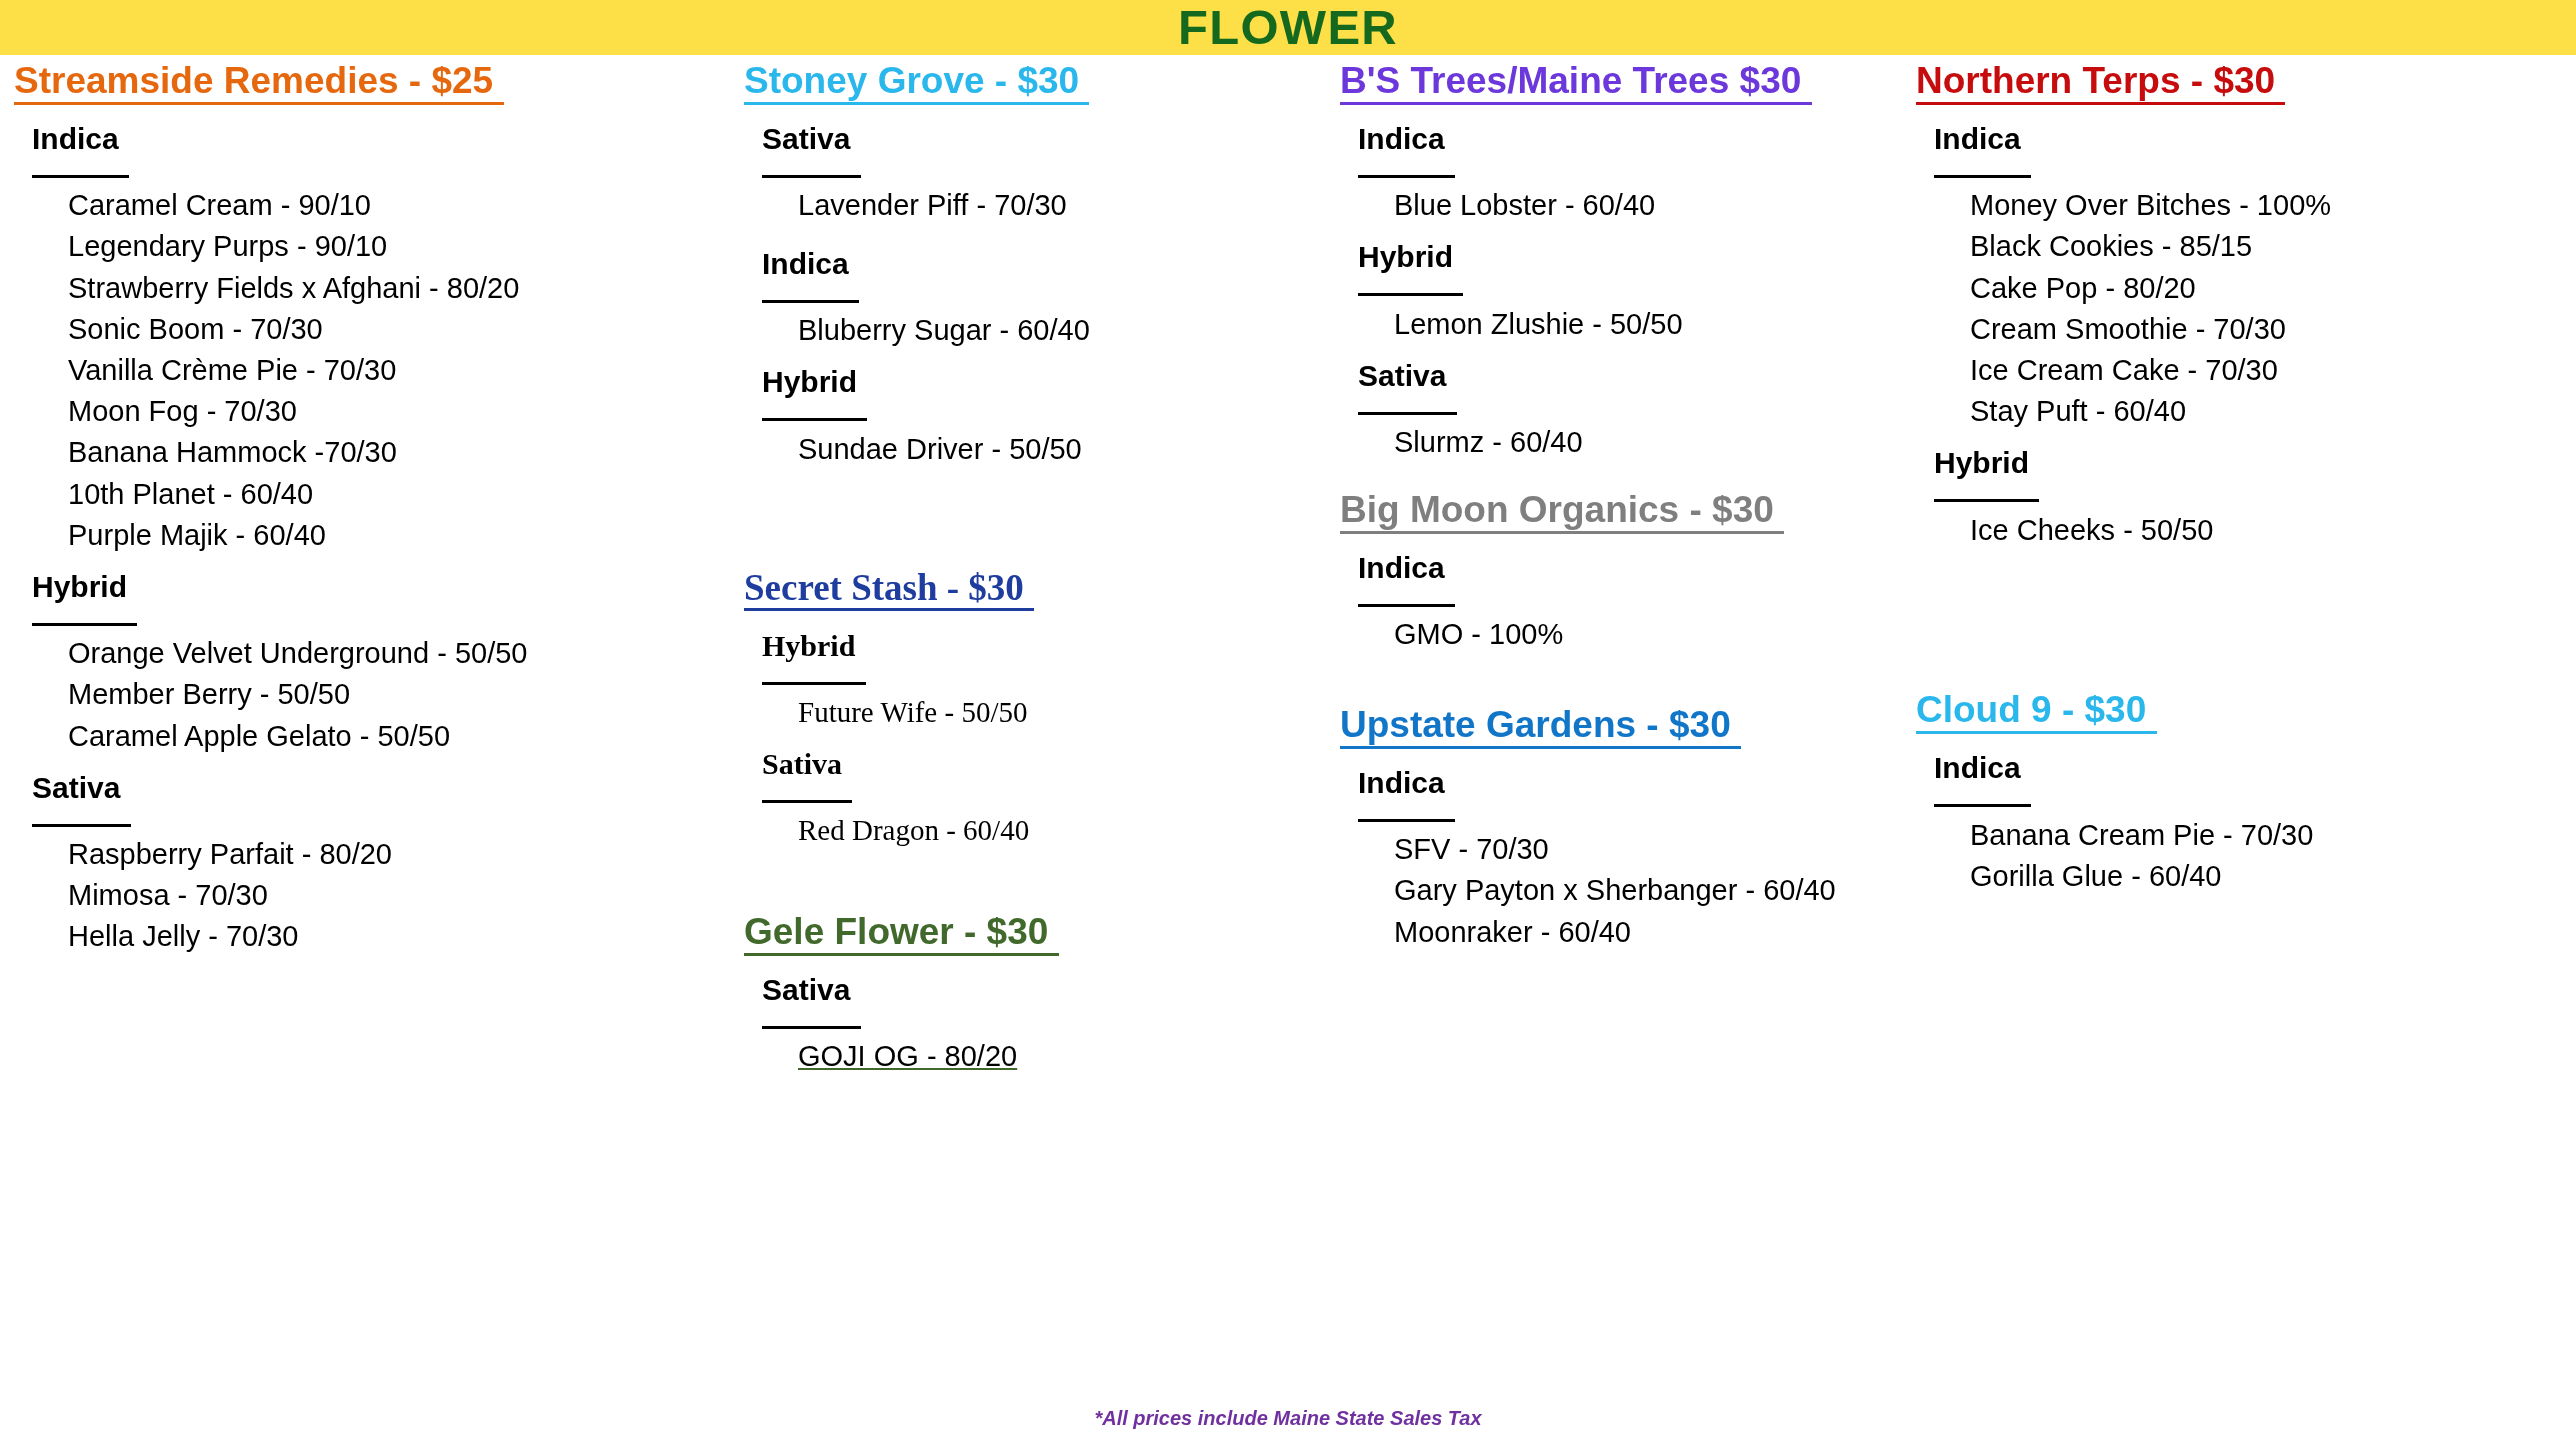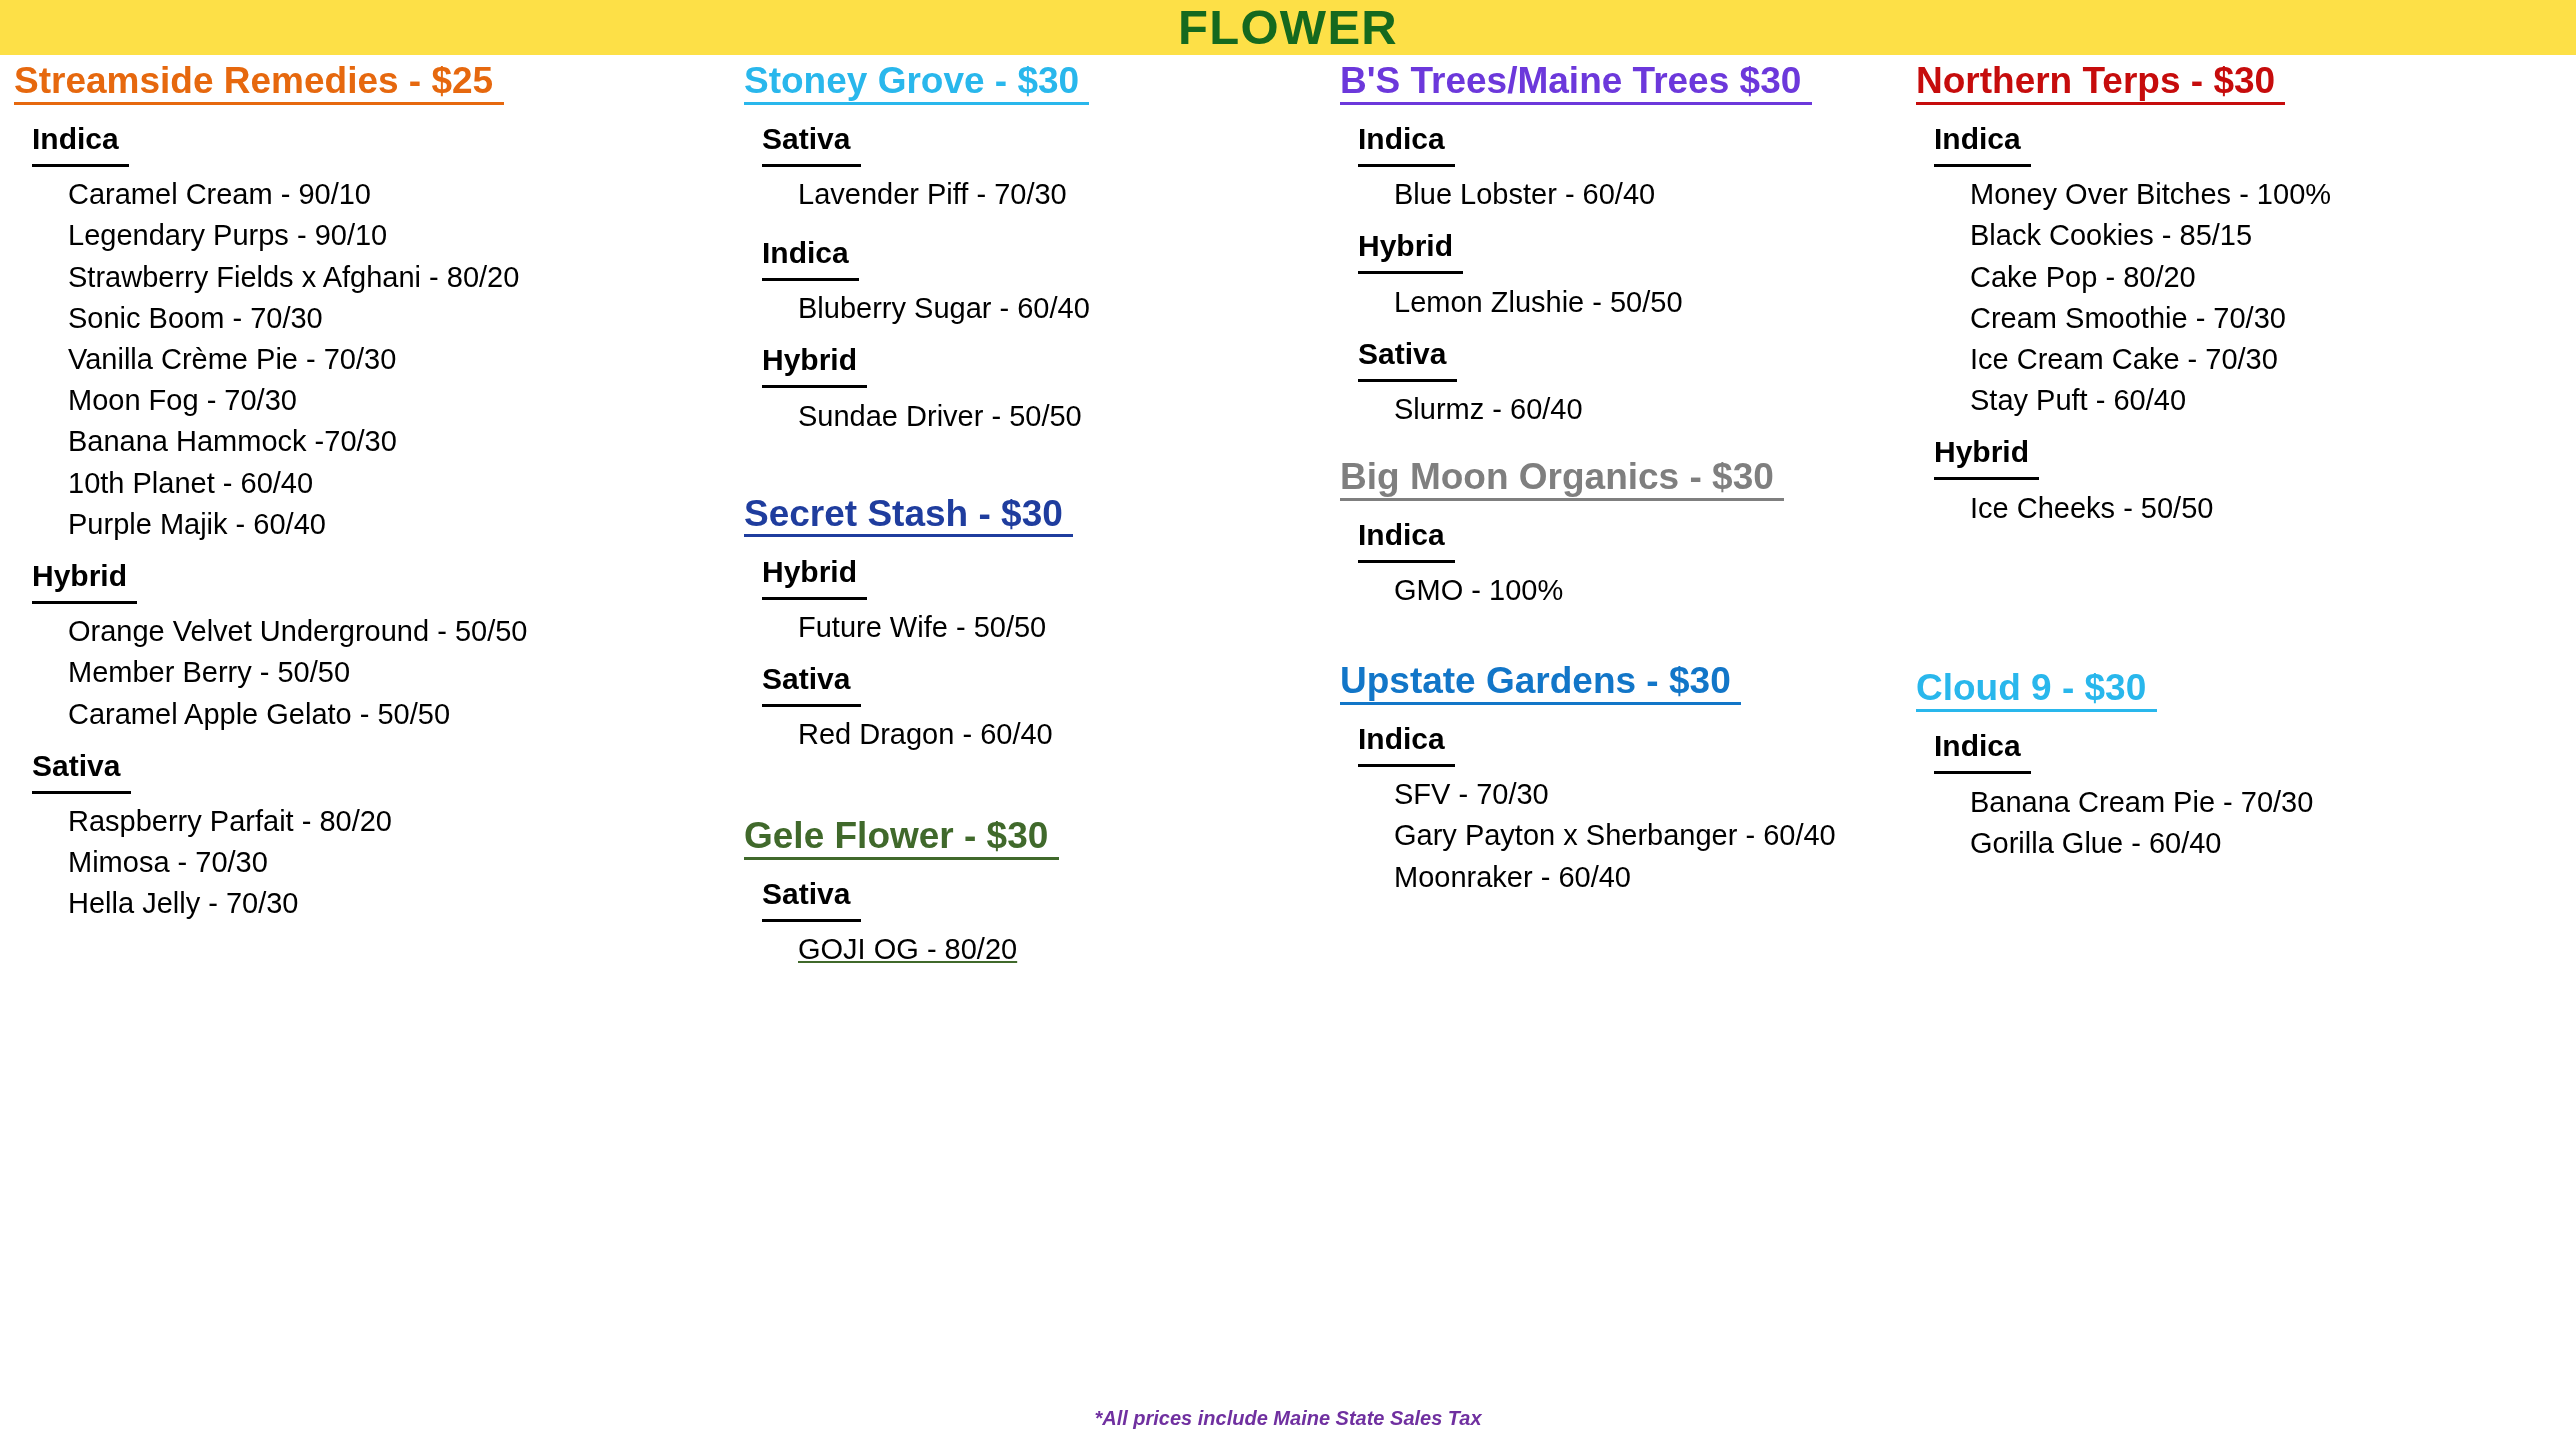--- a/index.html
+++ b/index.html
@@ -59,37 +59,37 @@
   .category {
     margin: 19.3px 0 10.3px 18px;
     font-size: 30px;
     font-weight: bold;
     color: #000000;
     line-height: 1;
     white-space: nowrap;
   }
   .category .cat-text {
     border-bottom: 3.2px solid #000000;
-    padding-bottom: 10px;
+    padding-bottom: 21px;
     padding-right: 10.3px;
     display: inline-block;
   }
 
   
   .strain {
     margin: 6.4px 0 6.4px 54px;
     font-size: 29px;
     line-height: 1.2;
     color: #000000;
     white-space: nowrap;
   }
 
   
   #sec-maine-craft  { margin-top: 26px; }
-  #sec-secret-stash { margin-top: 60px; }
+  #sec-secret-stash { margin-top: 101px; font-family: Liberation Serif, serif; }
   #sec-gele         { margin-top: 64px; }
   #sec-big-moon     { margin-top: 30px; }
   #sec-upstate      { margin-top: 53px; }
   #sec-cloud9       { margin-top: 143px; }
 
   
   .footnote {
     position: absolute;
     left: 0; top: 1407px;
     width: 100%;

